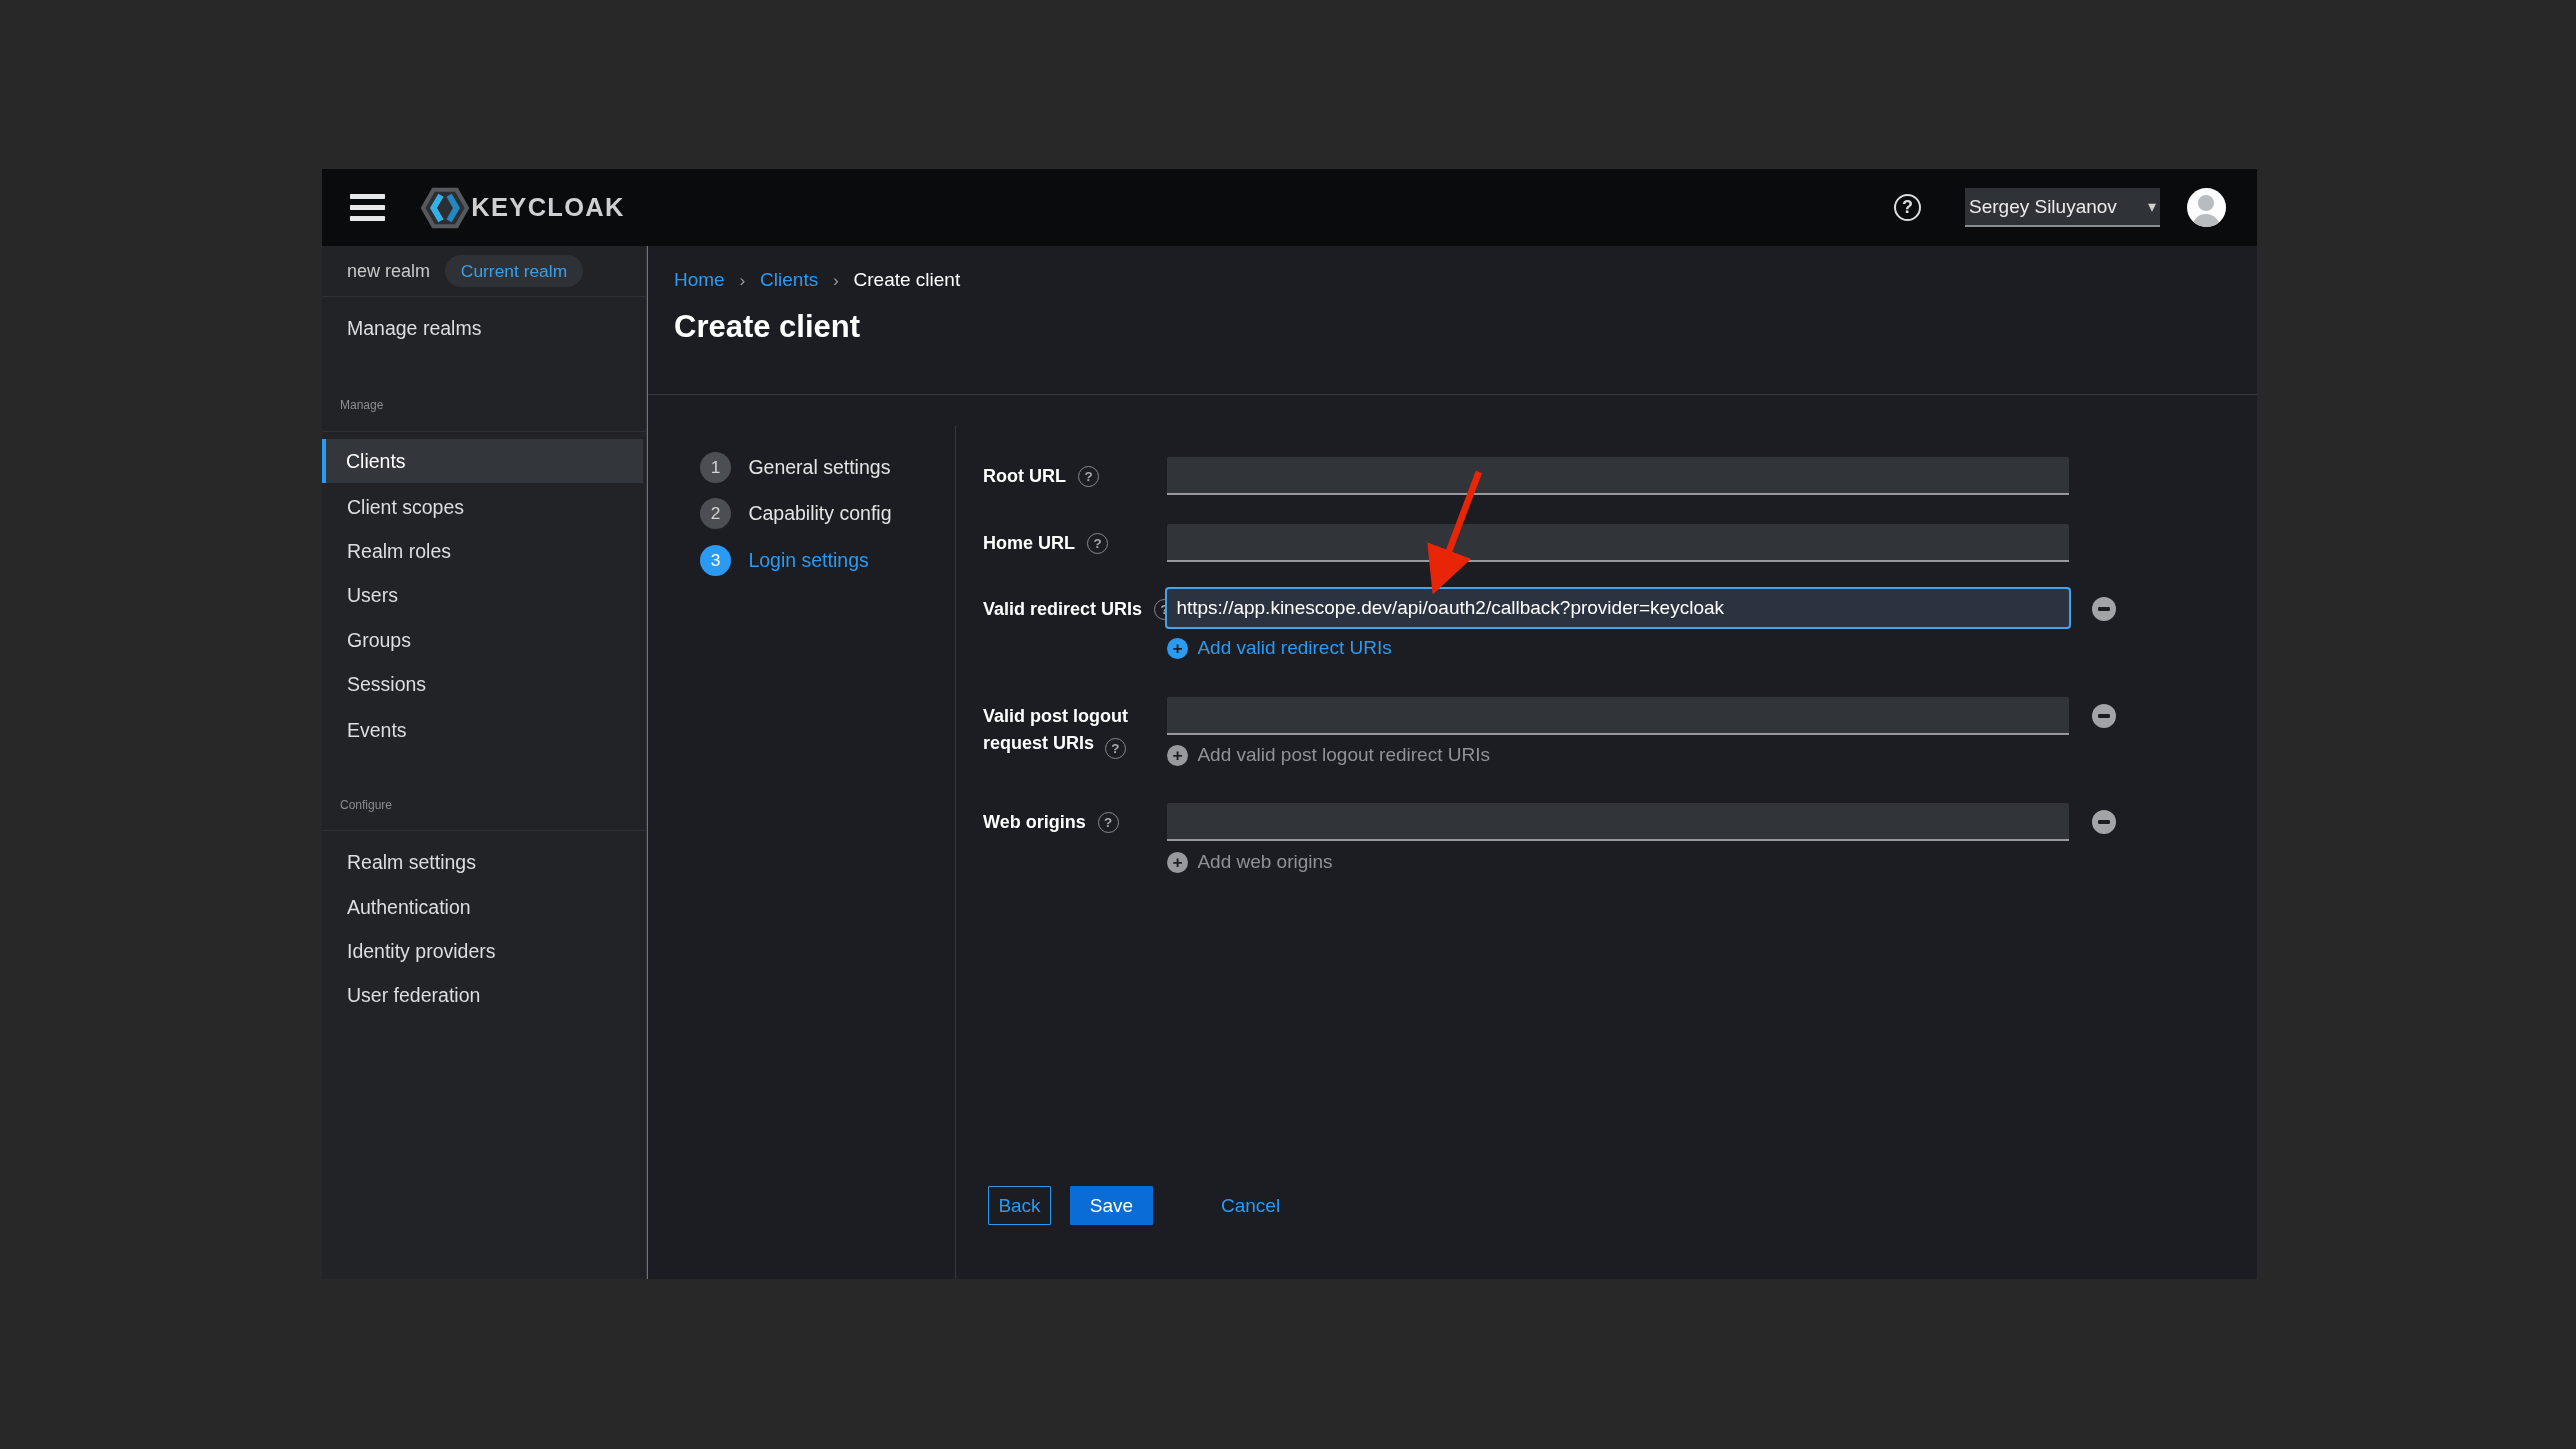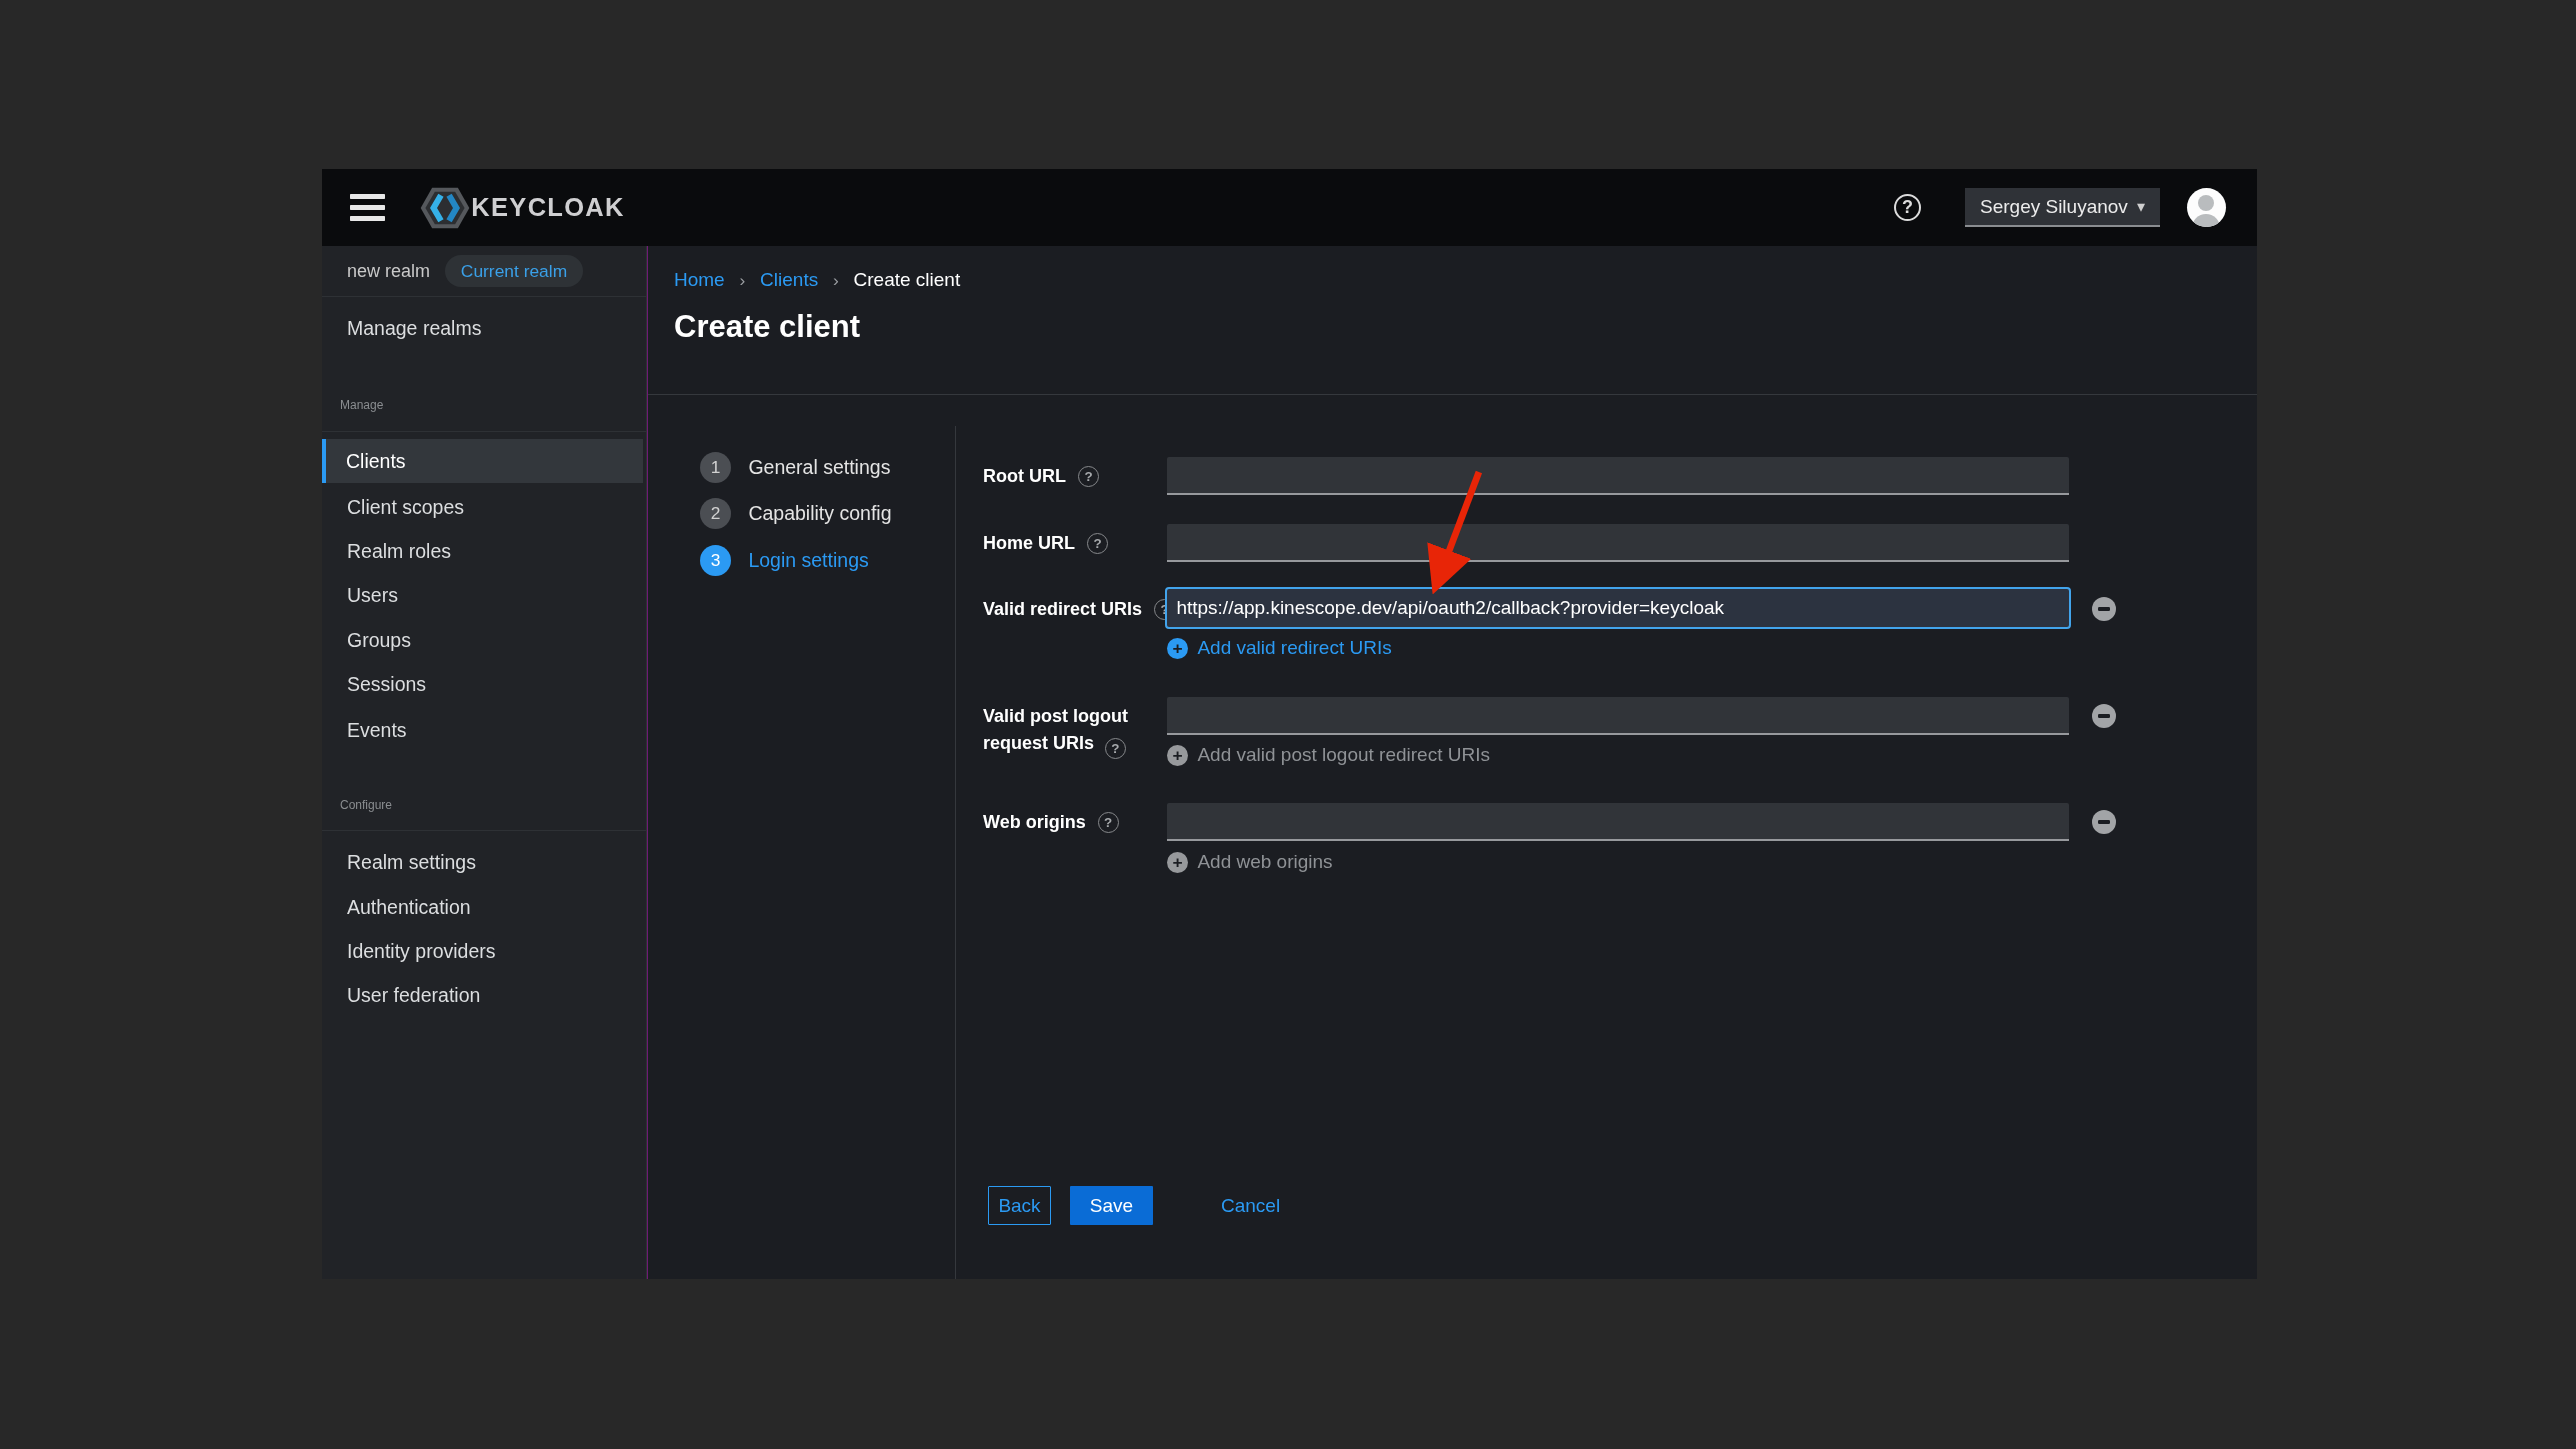--- a/index.html
+++ b/index.html
@@ -1,35 +1,35 @@
 <!DOCTYPE html>
 <html style="font-size:10.7px"><head>
 <meta charset="utf-8">
 <style>
   * { margin:0; padding:0; box-sizing:border-box; }
   html,body { width:2576px; height:1449px; background:#282828; overflow:hidden;
               font-family:"Liberation Sans", sans-serif; }
 
-  .app { position:absolute; left:322px; top:169px; width:1935px; height:1110px; background:#701a75; }
+  .app { position:absolute; left:322px; top:169px; width:1935px; height:1110px; background:#737373; }
 
   
   .topbar { position:absolute; left:0; top:0; right:0; height:77px; background:#0a0b0d;
             display:flex; align-items:center; z-index:5; }
   .hamburger { width:35px; height:27px; margin-left:28px; display:flex; flex-direction:column;
                justify-content:space-between; cursor:pointer; }
   .hamburger span { display:block; height:4.7px; background:#e8e8e8; border-radius:0.7px; }
   .brand { display:flex; align-items:center; margin-left:35px; gap:1.3px; }
   .brand-text { font-size:25.5px; font-weight:bold; letter-spacing:1.3px; color:#cfcfd1; }
   .topbar-spacer { flex:1; }
   .help-circle { width:27px; height:27px; border:2px solid #dcdcdc; border-radius:50%;
                  color:#dcdcdc; font-size:18px; font-weight:bold; display:flex;
                  align-items:center; justify-content:center; cursor:pointer; }
   .user-dd { width:195px; height:39px; margin-left:44px; background:#2f3237;
              border-bottom:2px solid #8a8d90; display:flex; align-items:center;
-             justify-content:space-between; padding:0 15px; cursor:pointer; }
+             justify-content:space-between; padding:0 4px; cursor:pointer; }
   .user-dd-name { font-size:19px; color:#ececec; }
   .user-dd-caret { color:#cfcfcf; font-size:16px; }
   .avatar { width:39px; height:39px; border-radius:50%; background:#fdfdfd; margin:0 31px 0 27px;
             position:relative; overflow:hidden; cursor:pointer; }
   .avatar .head { position:absolute; left:11.4px; top:6.7px; width:16px; height:16px;
                   border-radius:50%; background:#b9bcbe; }
   .avatar .body { position:absolute; left:5.4px; top:25.5px; width:28px; height:19px;
                   border-radius:14px 14px 0 0; background:#b9bcbe; }
 
   

